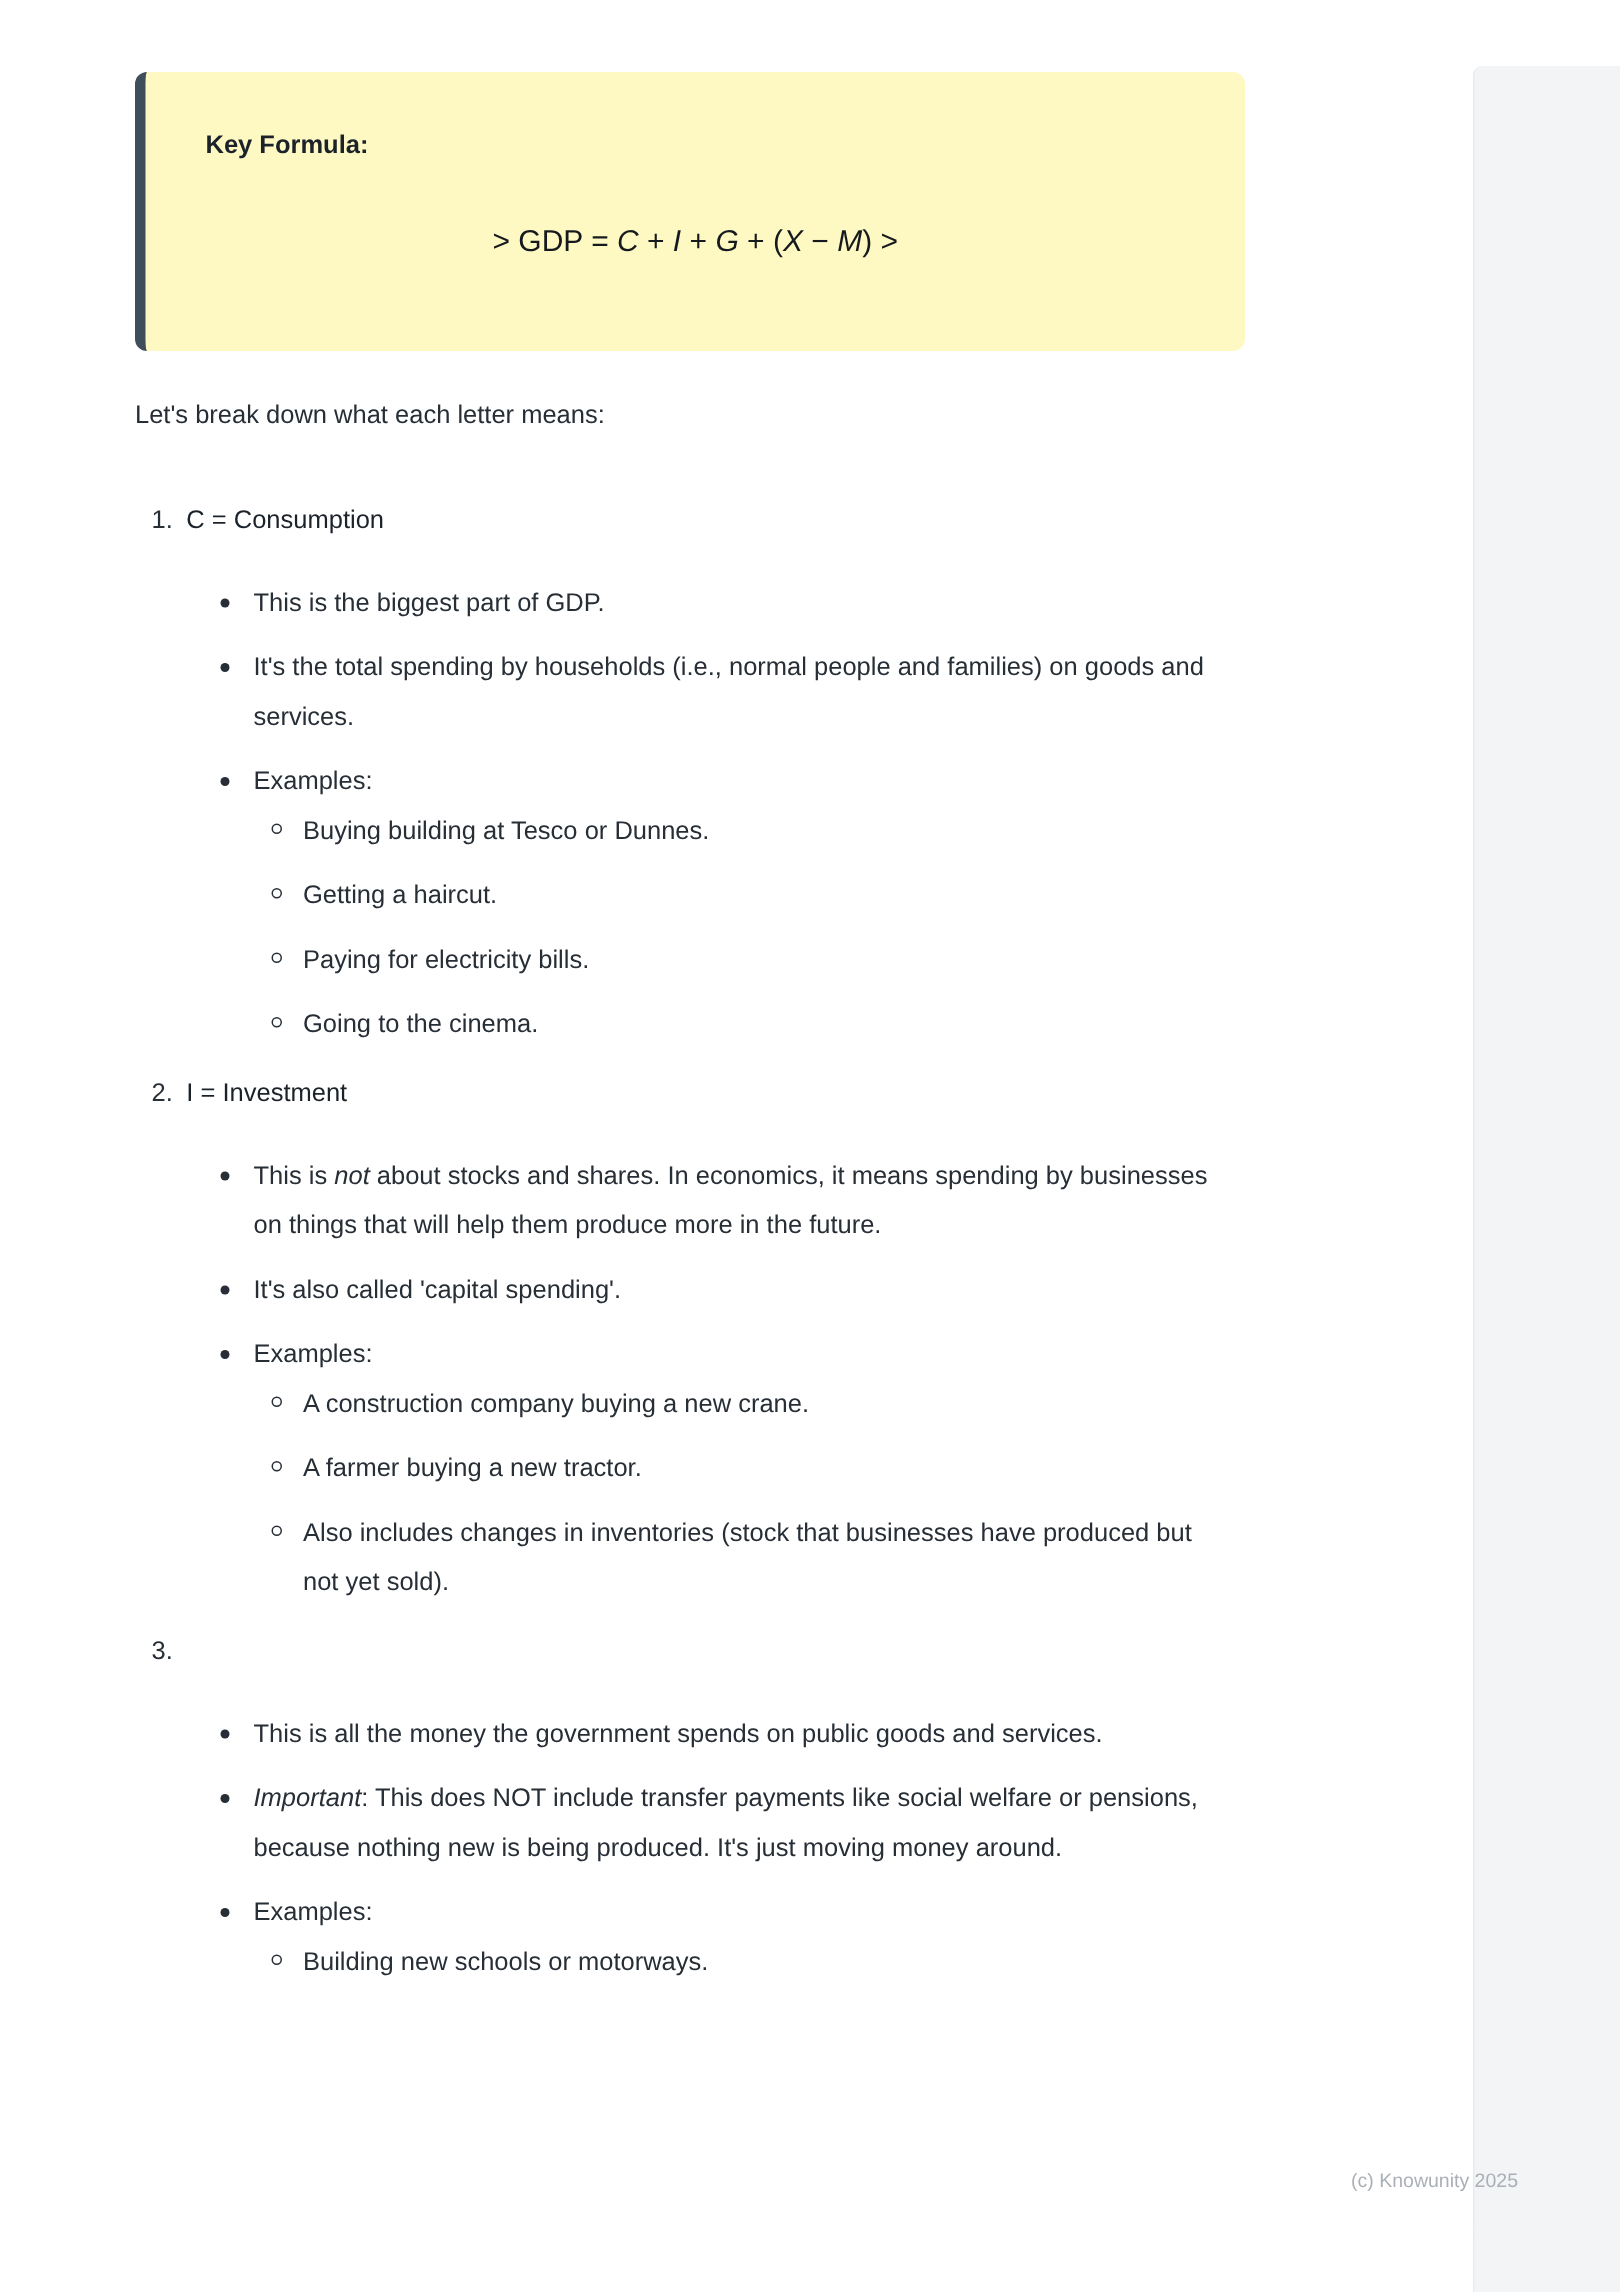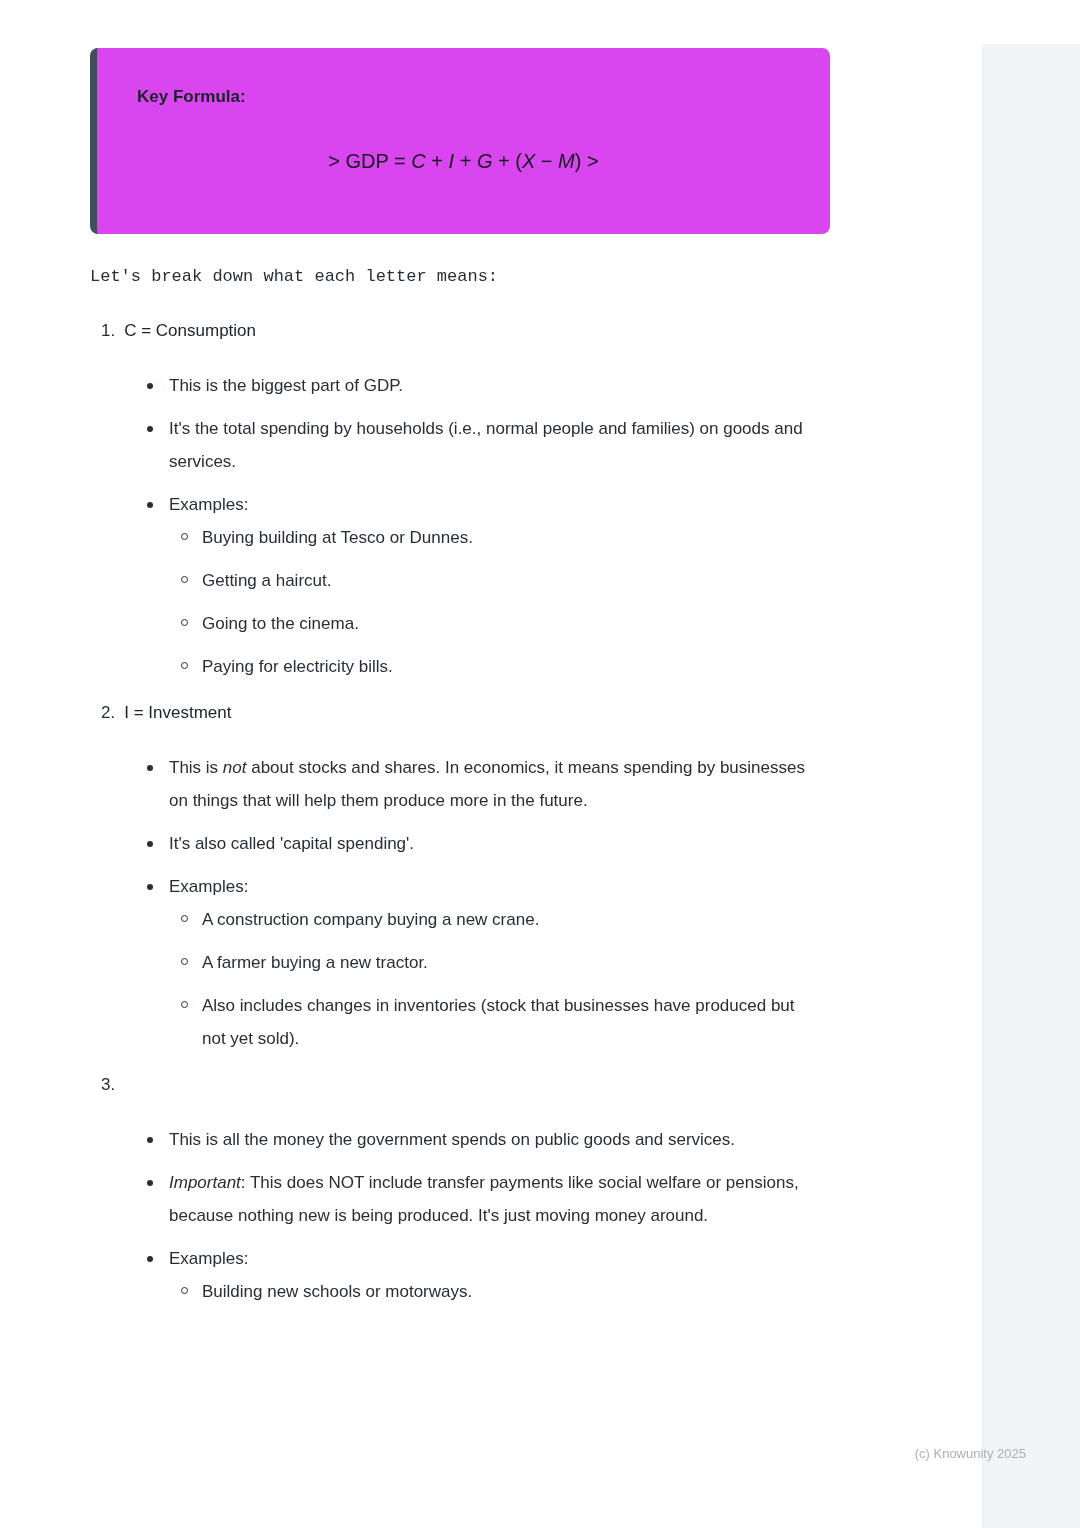--- a/index.html
+++ b/index.html
@@ -15,41 +15,41 @@
   }
   .content {
     position: absolute;
     left: 90px;
     top: 48px;
     width: 740px;
     font-size: 17px;
     line-height: 33px;
   }
   .quote {
-    background: #d946ef;
+    background: #fef9c3;
     border-left: 7px solid #404d5a;
     border-radius: 8px;
     padding: 36px 40px 58px 40px;
   }
   .quote-label {
     font-weight: 700;
     font-size: 17px;
     line-height: 26px;
     color: #1b222a;
   }
   .formula {
     margin-top: 36px;
     text-align: center;
     font-family: Liberation Sans, sans-serif;
     font-size: 20px;
     line-height: 30px;
     color: #16191d;
   }
   .formula em { font-style: italic; }
-  .intro { margin: 26px 0 21px 0; font-family: Liberation Mono, monospace; }
+  .intro { margin: 26px 0 37px 0; }
   ol.sections { list-style: none; margin: 0; padding: 0; }
   .section-head { display: flex; padding-left: 11px; margin: 2px 0 22px 0; }
   .num { margin-right: 9px; }
   .section-title { font-weight: 400; color: #1b222a; }
   ul.bullets { list-style: none; margin: 13px; padding: 0 0 0 44px; }
   li.bullet { display: flex; align-items: flex-start; margin-bottom: 10px; }
   .dot {
     flex: none;
     width: 6px; height: 6px;
     border-radius: 50%;
@@ -75,21 +75,21 @@
     top: 44px;
     right: 0;
     bottom: 0;
     width: 98px;
     background: #f2f4f6;
     border-left: 1px solid #e8eaed;
     border-top-left-radius: 6px;
   }
   .watermark {
     position: absolute;
-    right: 54px;
+    right: 68px;
     bottom: 66px;
     font-size: 13px;
     line-height: 16px;
     color: #abb0b6;
     z-index: 2;
     white-space: nowrap;
   }
 </style>
 </head>
 <body>
@@ -132,25 +132,25 @@
                 <li class="subbullet">
                   <span class="circ"></span>
                   <div class="stext"><span>Buying building at Tesco or Dunnes.</span></div>
                 </li>
                 <li class="subbullet">
                   <span class="circ"></span>
                   <div class="stext"><span>Getting a haircut.</span></div>
                 </li>
                 <li class="subbullet">
                   <span class="circ"></span>
+                  <div class="stext"><span>Paying for electricity bills.</span></div>
+                </li>
+                <li class="subbullet">
+                  <span class="circ"></span>
                   <div class="stext"><span>Going to the cinema.</span></div>
-                </li>
-                <li class="subbullet">
-                  <span class="circ"></span>
-                  <div class="stext"><span>Paying for electricity bills.</span></div>
                 </li>
               </ul>
             </div>
           </li>
         </ul>
       </li>
       <li class="section">
         <div class="section-head">
           <span class="num">2.</span>
           <span class="section-title">I = Investment</span>

